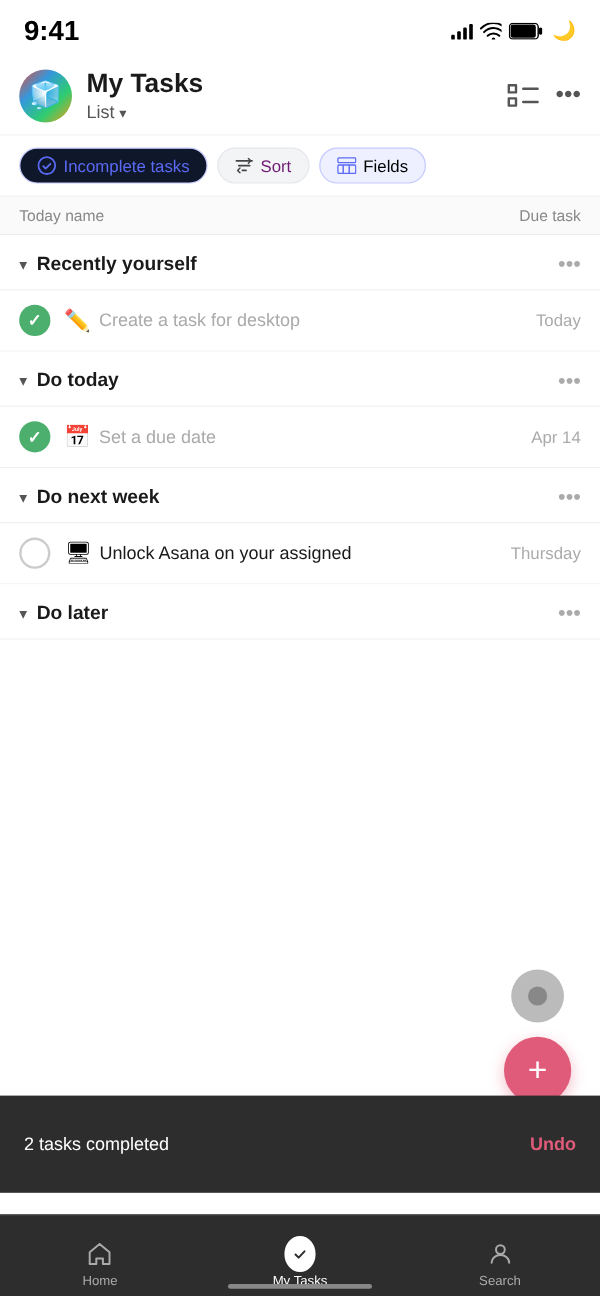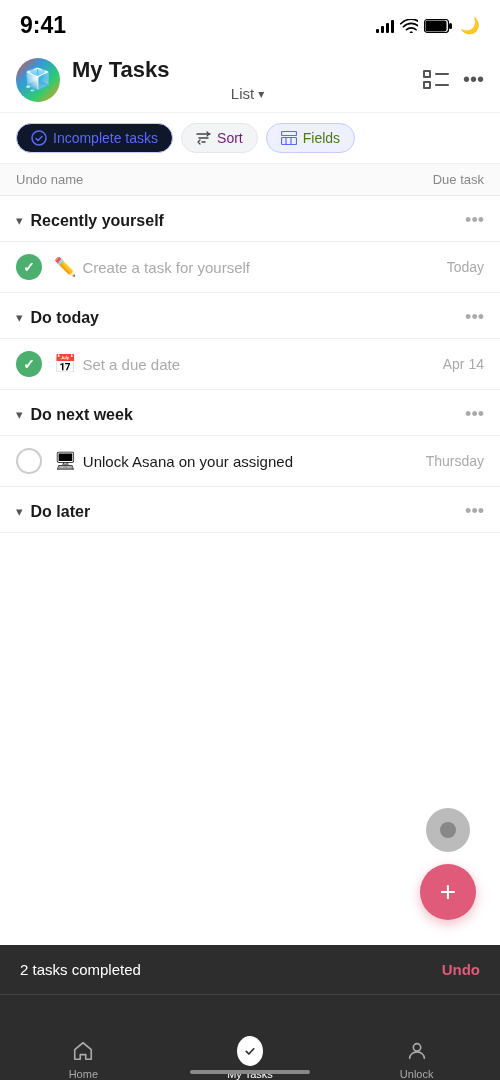--- a/index.html
+++ b/index.html
@@ -73,21 +73,20 @@
       color: #1a1a1a;
       line-height: 1.2;
     }
     .header-subtitle {
       display: flex;
       align-items: center;
       gap: 4px;
       color: #555;
       font-size: 15px;
       margin-top: 2px;
-      justify-content: center;
     }
     .header-subtitle-chevron {
       font-size: 12px;
       color: #555;
     }
     .header-actions {
       display: flex;
       align-items: center;
       gap: 14px;
     }
@@ -120,21 +119,21 @@
       color: #5b6af5;
       border: 1.5px solid #c5caff;
     }
     .filter-chip-default {
       background: #f3f4f6;
       color: #701a75;
       border: 1.5px solid #e5e7eb;
     }
     .filter-chip-fields {
       background: #eef0ff;
-      color: #4d7c0f;
+      color: #000000;
       border: 1.5px solid #c5caff;
     }
 
     
     .table-header {
       display: flex;
       justify-content: space-between;
       padding: 8px 16px;
       background: #fafafa;
       border-bottom: 1px solid #ececec;
@@ -280,43 +279,43 @@
     
     .toast-bar {
       position: absolute;
       bottom: 86px;
       left: 0;
       right: 0;
       background: #2d2d2d;
       display: flex;
       justify-content: space-between;
       align-items: center;
-      padding: 16px 20px;
+      padding: 32px 20px;
     }
     .toast-text {
       color: #fff;
       font-size: 15px;
     }
     .toast-undo {
       color: #e05b7a;
       font-size: 15px;
       font-weight: 600;
       cursor: pointer;
     }
 
     
     .bottom-nav {
       position: absolute;
       bottom: 0;
       left: 0;
       right: 0;
-      height: 86px;
+      height: 68px;
       background: #2d2d2d;
       display: flex;
-      align-items: flex-end;
+      align-items: center;
       padding-top: 8px;
       border-top: 1px solid #444;
     }
     .nav-item {
       flex: 1;
       display: flex;
       flex-direction: column;
       align-items: center;
       gap: 4px;
       cursor: pointer;
@@ -458,38 +457,38 @@
       <rect x="0.5" y="0.5" width="15" height="4" rx="1" stroke="#5b6af5" stroke-width="1.2" fill="none"></rect>
       <rect x="0.5" y="6.5" width="15" height="7" rx="1" stroke="#5b6af5" stroke-width="1.2" fill="none"></rect>
       <line x1="5" y1="6.5" x2="5" y2="13.5" stroke="#5b6af5" stroke-width="1.2"></line>
       <line x1="10" y1="6.5" x2="10" y2="13.5" stroke="#5b6af5" stroke-width="1.2"></line>
     </svg>
     <span>Fields</span>
   </div>
 </div>
 
 <div class="table-header">
-  <span class="table-header-task">Undo name</span>
+  <span class="table-header-task">Today name</span>
   <span class="table-header-due">Due task</span>
 </div>
 
 <div id="sections-container">
     <div class="section">
       <div class="section-header">
         <div class="section-title-group">
           <span class="section-chevron">▾</span>
           <span class="section-title">Recently yourself</span>
         </div>
         <span class="section-more">•••</span>
       </div>
       <div class="task-row">
         <div class="task-checkbox task-checkbox-checked"></div>
         <div class="task-content">
           <span class="task-emoji">✏️</span>
-          <span class="task-name">Create a task for yourself</span>
+          <span class="task-name">Create a task for desktop</span>
         </div>
         <span class="task-due">Today</span>
       </div>
     </div>
     <div class="section">
       <div class="section-header">
         <div class="section-title-group">
           <span class="section-chevron">▾</span>
           <span class="section-title">Do today</span>
         </div>
@@ -568,17 +567,17 @@
     </div>
     <span class="nav-label nav-label-active">My Tasks</span>
   </div>
   <div class="nav-item">
     <div class="nav-icon">
       <svg width="22" height="22" viewBox="0 0 24 24" fill="none">
         <circle cx="12" cy="8" r="4" stroke="#aaa" stroke-width="1.8"></circle>
         <path d="M4 20c0-4 3.6-7 8-7s8 3 8 7" stroke="#aaa" stroke-width="1.8" stroke-linecap="round"></path>
       </svg>
     </div>
-    <span class="nav-label">Unlock</span>
+    <span class="nav-label">Search</span>
   </div>
 </div>
 
 <div class="home-indicator"></div>
 
 </body></html>

